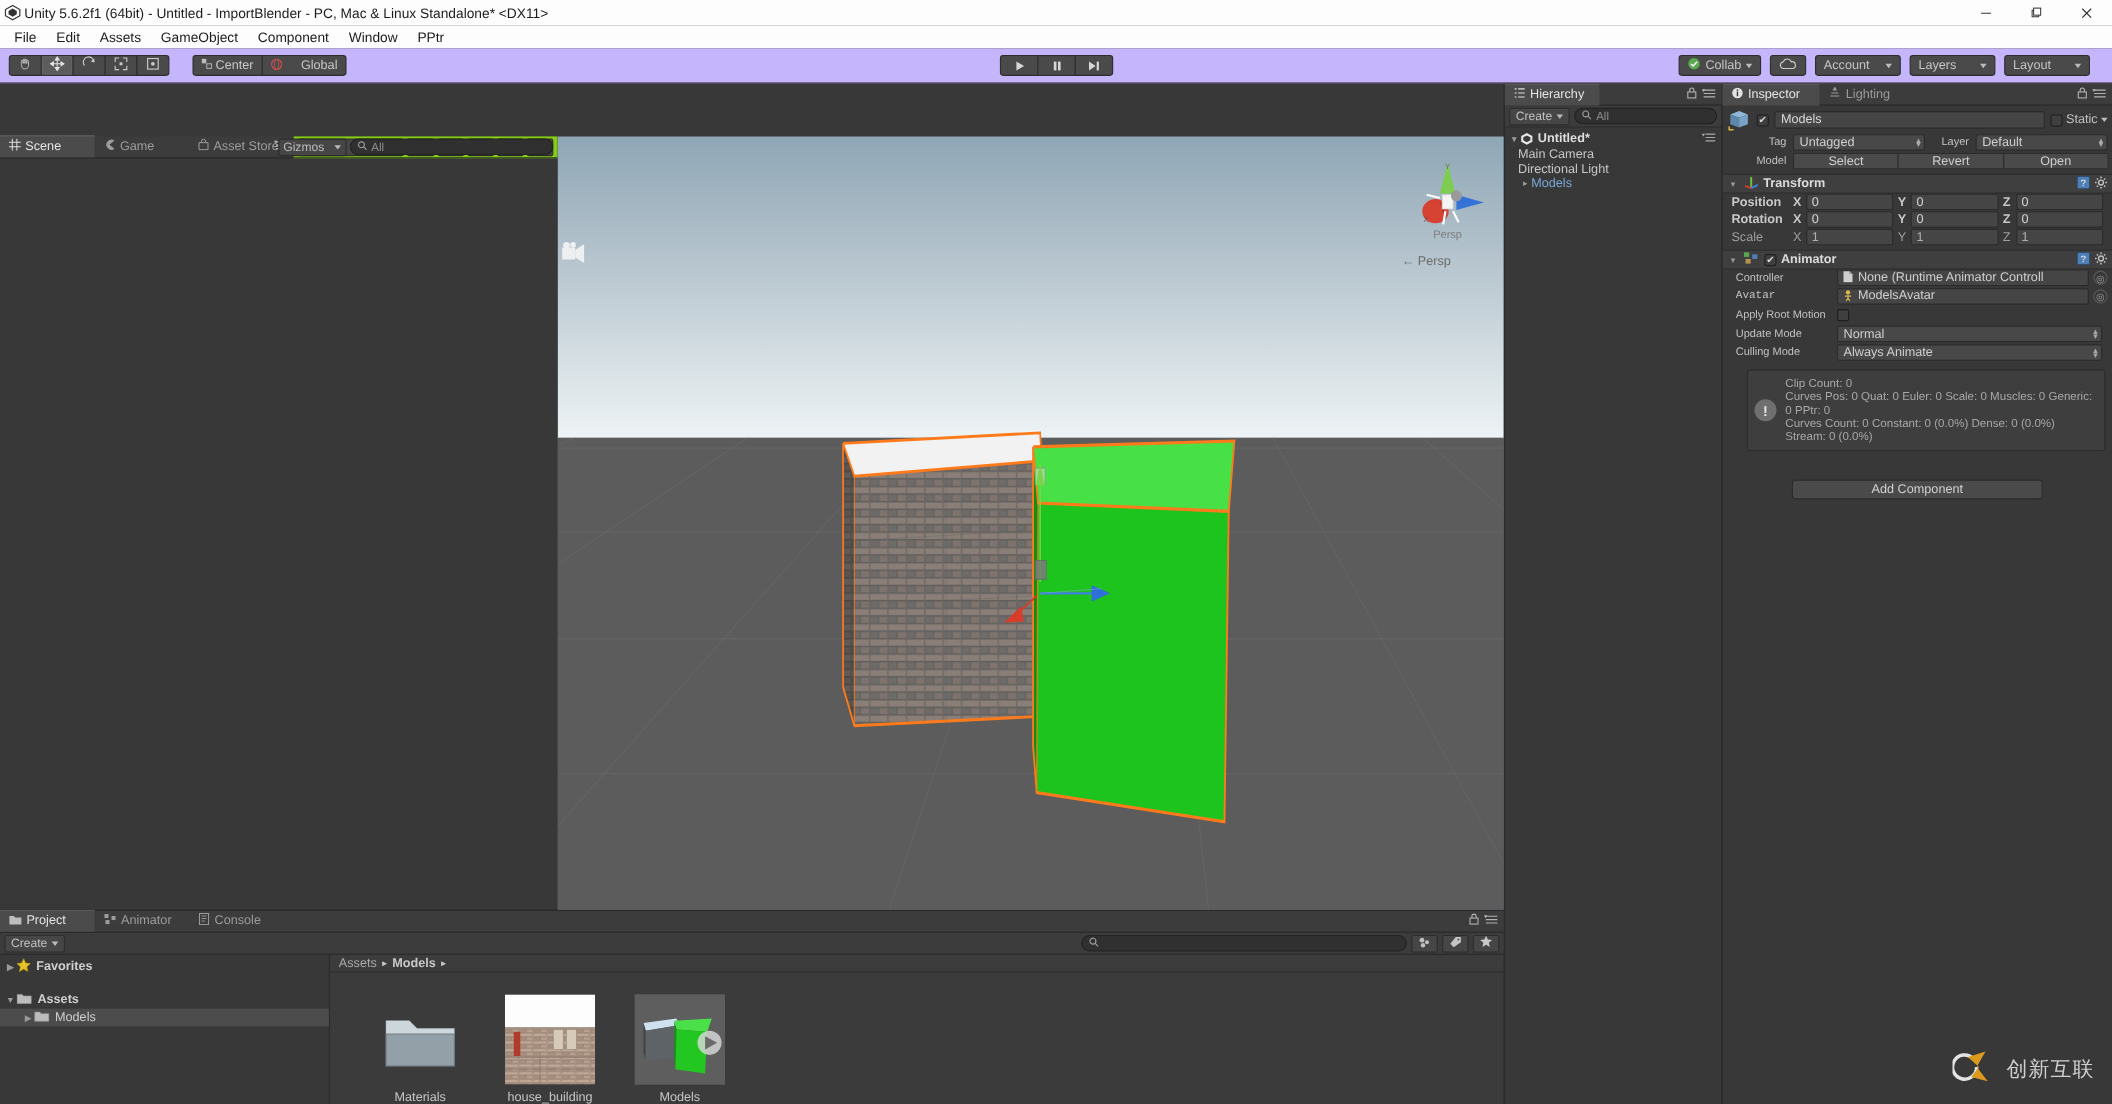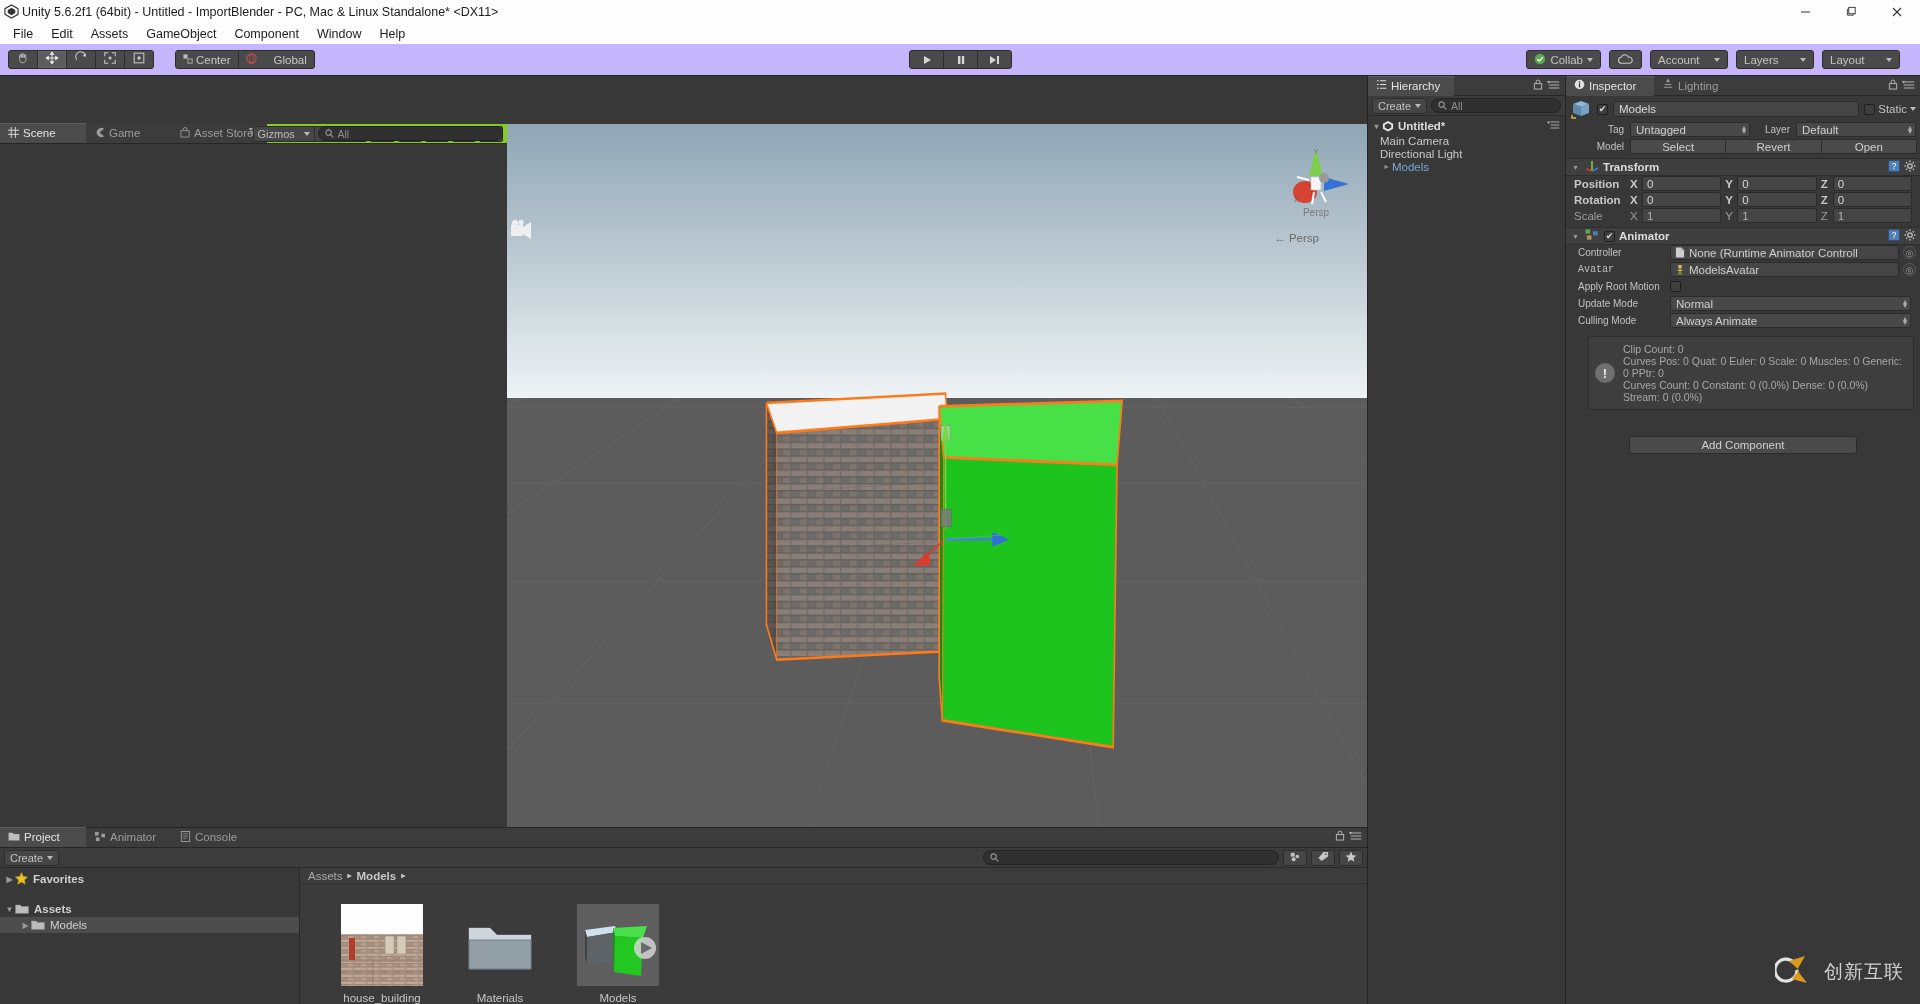--- a/index.html
+++ b/index.html
@@ -160,21 +160,21 @@
   .compheader .chright{ position:absolute; right:4px; display:flex; gap:4px; align-items:center; }
   .vecrow{ display:flex; align-items:center; height:15px; padding:0 4px; margin-bottom:1px; }
   .vecrow .vlabel{ width:60px; padding-left:4px; color:#c8c8c8; font-weight:bold; font-size:11.5px; }
   .vfield{ flex:1; height:15px; display:flex; align-items:center; gap:4px; margin-right:4px; }
   .vfield .ax{ color:#c8c8c8; font-weight:bold; font-size:11.5px; width:8px; }
   .vinput{ flex:1; height:15px; background:#454545; border:1px solid #2b2b2b; border-radius:2px;
            color:#d6d6d6; display:flex; align-items:center; padding:0 4px; font-size:11.5px; }
   .scalerow .vlabel, .scalerow .ax{ font-weight:normal; color:#9e9e9e; }
   .scalerow .vinput{ color:#b0b0b0; }
   .objfield{ flex:1; height:15px; background:#454545; border:1px solid #2b2b2b; border-radius:2px;
-             color:#cfcfcf; display:flex; align-items:center; gap:4px; padding:0 4px; font-size:11.5px;
+             color:#cfcfcf; display:flex; align-items:flex-start; gap:4px; padding:0 4px; font-size:11.5px;
              overflow:hidden; white-space:nowrap; }
   .dotbtn{ width:13px; height:13px; border:1px solid #5a5a5a; border-radius:50%; margin-left:4px; flex:none;
            display:flex; align-items:center; justify-content:center; color:#9c9c9c; font-size:9px; }
   .infobox{
     margin:8px 6px 0 22px; background:#3e3e3e; border:1px solid #2c2c2c; border-radius:2px;
     display:flex; align-items:center; gap:8px; padding:6px 6px;
   }
   .warnicon{ width:20px; height:20px; border-radius:50%; background:#6f6f6f; color:#e8e8e8;
              display:flex; align-items:center; justify-content:center; font-weight:bold; font-size:13px; flex:none; }
   .infotext{ font-size:10.5px; line-height:12px; color:#a8a8a8; }
@@ -239,21 +239,21 @@
     </div>
   </div>
 
   <div class="menubar">
     <div class="mi">File</div>
     <div class="mi">Edit</div>
     <div class="mi">Assets</div>
     <div class="mi">GameObject</div>
     <div class="mi">Component</div>
     <div class="mi">Window</div>
-    <div class="mi">Help</div>
+    <div class="mi">PPtr</div>
   </div>
 
   <div class="toolbar">
     <div class="tgroup">
       <div class="tbtn">
         <span>
           <svg width="13" height="13" viewBox="0 0 16 16">
               <path d="M5 13 C3 11 3 8 3 7 V4.5 a1 1 0 012 0 V7 V3 a1 1 0 012 0 V7 V3.3 a1 1 0 012 0 V7 V4.6 a1 1 0 012 0 V9 c0 2-1 4-3 4z" fill="none" stroke="#c9c9c9" stroke-width="1"></path>
             </svg>
         </span>
@@ -710,20 +710,31 @@
               <span class="bc1">Assets</span>
               <span style="font-size:8px;">▸</span>
               <span>Models</span>
               <span style="font-size:8px;">▸</span>
             </div>
 
             <div class="assetgrid">
 
               <div class="asset">
                 <div class="thumb">
+                  <svg width="68" height="58" viewBox="0 0 68 58">
+                    <path d="M3 12 H24 L31 19 H65 V53 H3z" fill="#8f9ba3" stroke="#6d777e" stroke-width="1"></path>
+                    <path d="M3 12 H24 L31 19 H65 V25 H3z" fill="#cdd6da"></path>
+                    <path d="M3 24 H65 V53 H3z" fill="#93a0a8" stroke="#6d777e" stroke-width="0.8"></path>
+                  </svg>
+                </div>
+                <div class="cap">Materials</div>
+              </div>
+
+              <div class="asset">
+                <div class="thumb">
                   <svg width="82" height="82" viewBox="0 0 82 82">
                     <defs>
                       <pattern id="brickpat2" width="13" height="7" patternUnits="userSpaceOnUse">
                         <rect width="13" height="7" fill="#b09a8c"></rect>
                         <rect x="0" y="0.4" width="12" height="2.8" fill="#c1a896" stroke="#8e7b6f" stroke-width="0.4"></rect>
                         <rect x="0" y="3.8" width="6" height="2.8" fill="#a8917f" stroke="#8e7b6f" stroke-width="0.4"></rect>
                         <rect x="6.5" y="3.8" width="6" height="2.8" fill="#b8a18f" stroke="#8e7b6f" stroke-width="0.4"></rect>
                       </pattern>
                     </defs>
                     <rect x="0" y="0" width="82" height="30" fill="#fdfdfd"></rect>
@@ -733,31 +744,20 @@
                     <rect x="56" y="32" width="9" height="18" fill="#d6cbb8" stroke="#9b8f7e" stroke-width="0.6"></rect>
                     <line x1="0" y1="57" x2="82" y2="57" stroke="#8e7b6f" stroke-width="1"></line>
                     <line x1="0" y1="68" x2="82" y2="68" stroke="#8e7b6f" stroke-width="0.8"></line>
                     <line x1="32" y1="57" x2="32" y2="82" stroke="#8e7b6f" stroke-width="0.8"></line>
                   </svg>
                 </div>
                 <div class="cap">house_building</div>
               </div>
 
               <div class="asset">
-                <div class="thumb">
-                  <svg width="68" height="58" viewBox="0 0 68 58">
-                    <path d="M3 12 H24 L31 19 H65 V53 H3z" fill="#8f9ba3" stroke="#6d777e" stroke-width="1"></path>
-                    <path d="M3 12 H24 L31 19 H65 V25 H3z" fill="#cdd6da"></path>
-                    <path d="M3 24 H65 V53 H3z" fill="#93a0a8" stroke="#6d777e" stroke-width="0.8"></path>
-                  </svg>
-                </div>
-                <div class="cap">Materials</div>
-              </div>
-
-              <div class="asset">
                 <div class="thumb" style="background:#5e5e5e;">
                   <svg width="82" height="82" viewBox="0 0 82 82">
                     <rect width="82" height="82" fill="#5e5e5e"></rect>
                     <polygon points="8,26 38,22 40,28 10,33" fill="#cfe0ef"></polygon>
                     <polygon points="8,26 10,33 10,60 8,53" fill="#3d4348"></polygon>
                     <polygon points="10,33 40,28 39,58 10,60" fill="#5d6367"></polygon>
                     <polygon points="36,24 70,22 66,34 38,32" fill="#49e049"></polygon>
                     <polygon points="36,24 38,32 37,68 36,60" fill="#149314"></polygon>
                     <polygon points="38,32 66,34 64,72 37,68" fill="#22c722"></polygon>
                     <circle cx="68" cy="44" r="11" fill="#d8d8d8" opacity="0.82"></circle>

